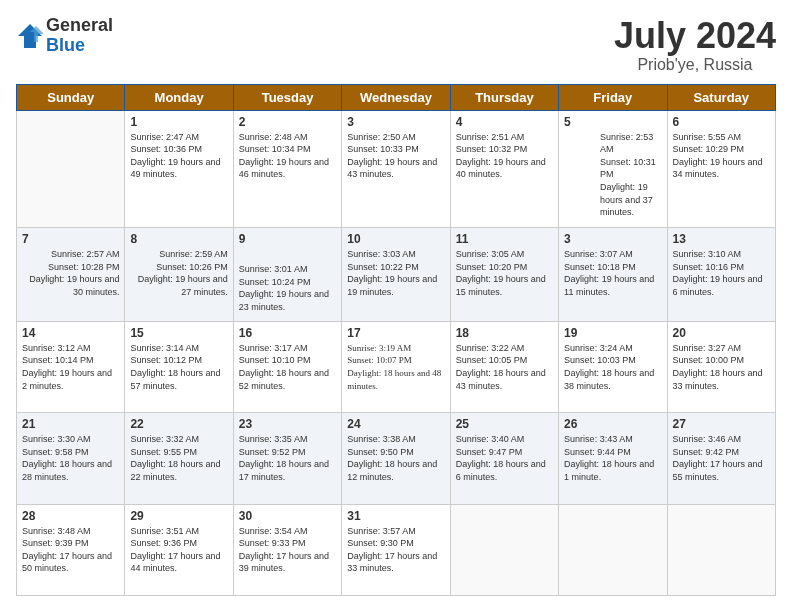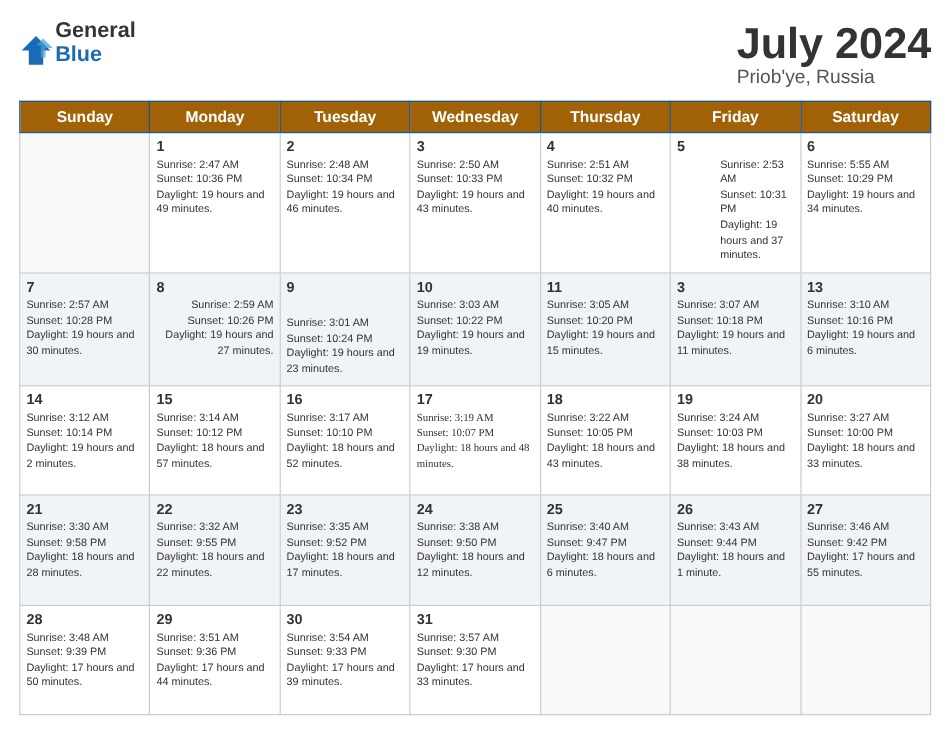--- a/index.html
+++ b/index.html
@@ -18,21 +18,21 @@
       flex-direction: column;
     }
     .header {
       display: flex;
       justify-content: space-between;
       align-items: flex-start;
       margin-bottom: 10px;
     }
     .logo {
       display: flex;
-      align-items: flex-end;
+      align-items: center;
     }
     .logo-text {
       display: flex;
       flex-direction: column;
       line-height: 1.1;
     }
     .logo-general {
       font-size: 18px;
       font-weight: bold;
       color: #333;
@@ -41,21 +41,21 @@
       font-size: 18px;
       font-weight: bold;
       color: #1a6bb5;
     }
     .logo-icon {
       width: 28px;
       height: 28px;
       margin-right: 2px;
     }
     .title-block {
-      text-align: left;
+      text-align: center;
     }
     .title-month {
       font-size: 36px;
       font-weight: bold;
       color: #333;
       line-height: 1.1;
     }
     .title-location {
       font-size: 16px;
       color: #555;
@@ -171,21 +171,21 @@
           <td>
             <div class="day-number">6</div>
             <div class="day-info" style="white-space: pre-line;">Sunrise: 5:55 AM
 Sunset: 10:29 PM
 Daylight: 19 hours and 34 minutes.</div>
           </td>
         </tr>
         <tr class="row-shade">
           <td>
             <div class="day-number">7</div>
-            <div class="day-info" style="white-space: pre-line;">Sunrise: 2:57 AM
+            <div class="day-info" style="white-space: pre-line; text-align: right;">Sunrise: 2:57 AM
 Sunset: 10:28 PM
 Daylight: 19 hours and 30 minutes.</div>
           </td>
           <td>
             <div class="day-number">8</div>
             <div class="day-info" style="white-space: pre-line; text-align: right;">Sunrise: 2:59 AM
 Sunset: 10:26 PM
 Daylight: 19 hours and 27 minutes.</div>
           </td>
           <td>

